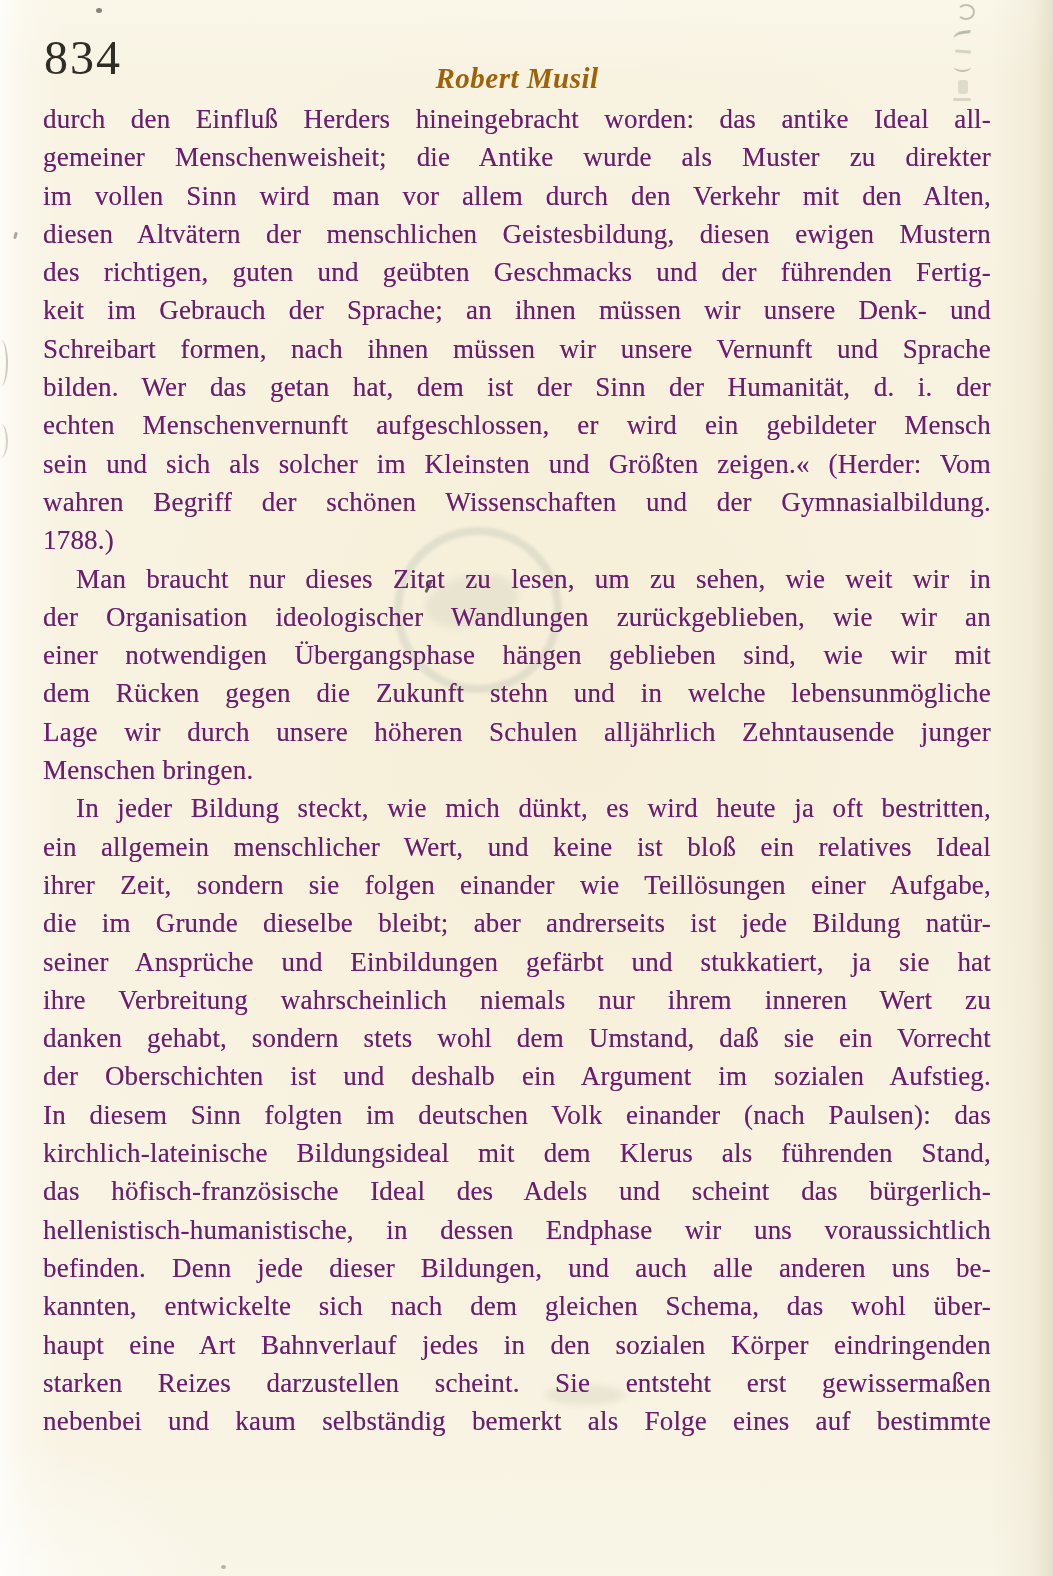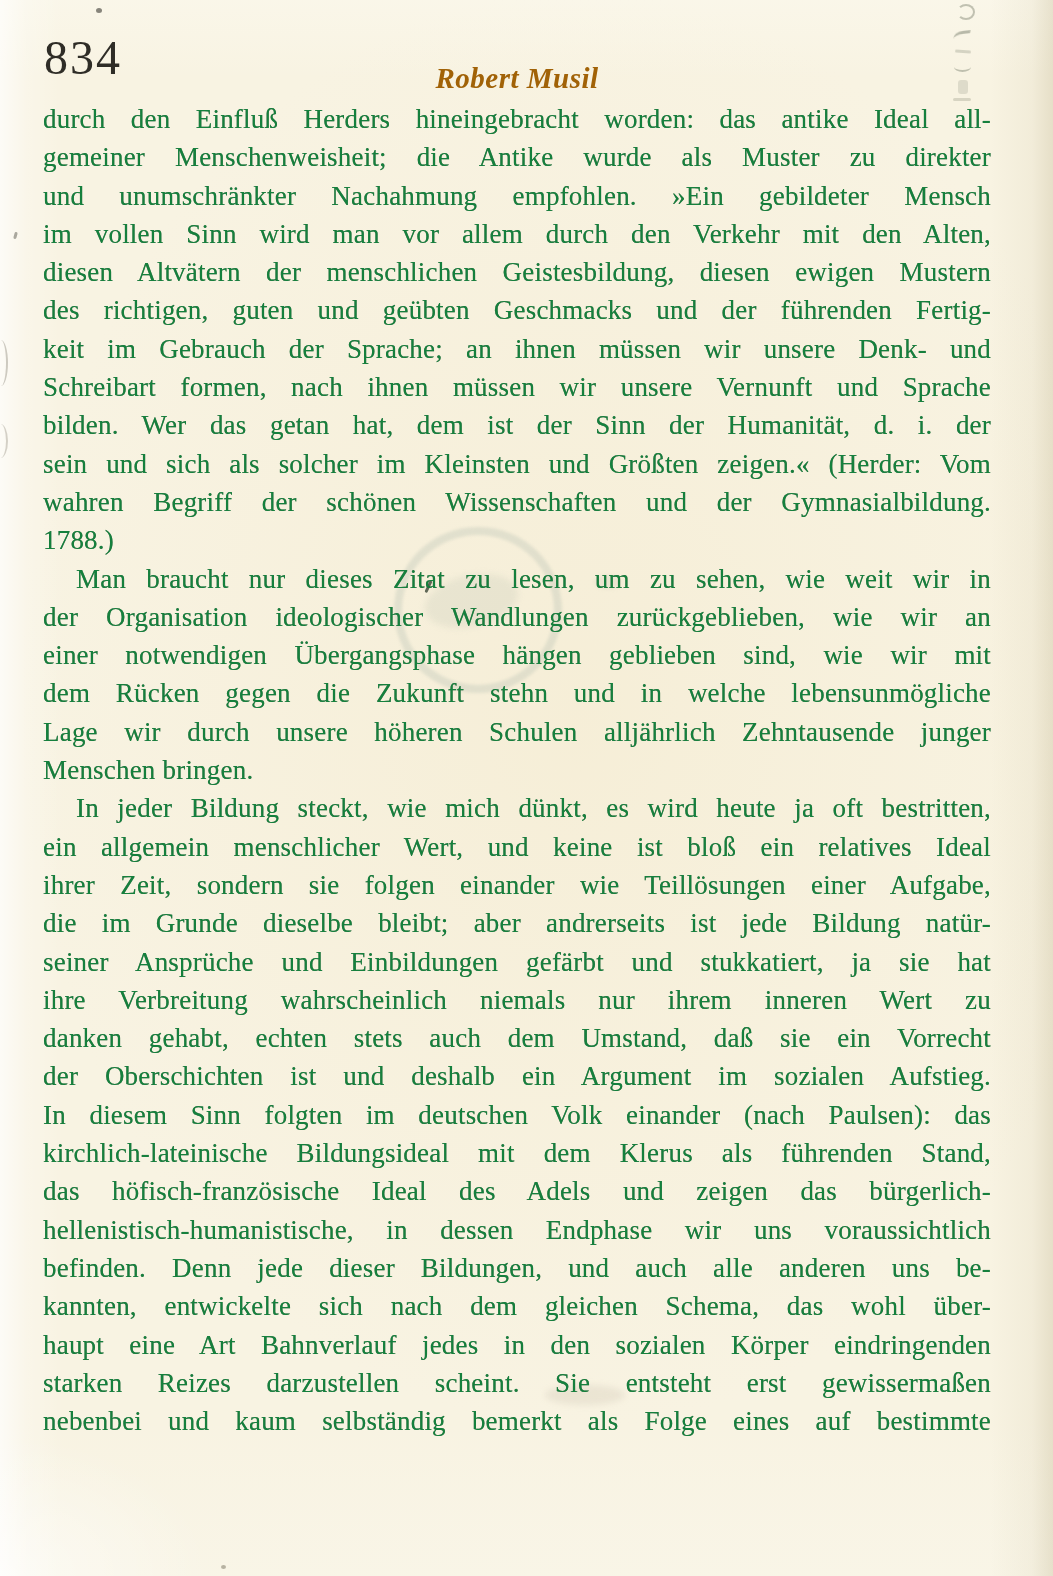--- a/index.html
+++ b/index.html
@@ -23,21 +23,21 @@
     position: absolute; left: 44px; top: 30px; z-index: 3;
     font-size: 48px; color: #2f2d27; letter-spacing: 2px;
   }
   .running-head {
     position: absolute; left: 43px; top: 26px; width: 948px; z-index: 3;
     text-align: center; font-style: italic; font-weight: bold;
     font-size: 29px; color: #a16207; letter-spacing: 0.5px; margin-top: 36px;
   }
   .text-block {
     position: absolute; left: 43px; top: 100px; width: 948px; z-index: 2;
-    color: #15803d;
+    color: #701a75;
     font-family: Liberation Serif, serif;
   }
   .line {
     font-size: 27px; line-height: 38.3px; height: 38.3px;
     letter-spacing: 0.2px;
     text-align: justify; text-align-last: justify;
     text-shadow: 0 0 0.5px rgba(52,50,42,0.55);
     white-space: normal;
   }
   .line.left { text-align: left; text-align-last: left; }
@@ -103,46 +103,46 @@
 <div class="speck2"></div>
 <div class="speck3"></div>
 <div class="smudge1"></div>
 
 <div class="page-number">834</div>
 <div class="running-head">Robert Musil</div>
 
 <div class="text-block">
     <div class="line">durch den Einfluß Herders hineingebracht worden: das antike Ideal all-</div>
     <div class="line">gemeiner Menschenweisheit; die Antike wurde als Muster zu direkter</div>
-    <div class="line">und unumschränkter Nachahmung empfohlen. »Ein gebildeter Mensch</div>
     <div class="line">im vollen Sinn wird man vor allem durch den Verkehr mit den Alten,</div>
     <div class="line">diesen Altvätern der menschlichen Geistesbildung, diesen ewigen Mustern</div>
     <div class="line">des richtigen, guten und geübten Geschmacks und der führenden Fertig-</div>
     <div class="line">keit im Gebrauch der Sprache; an ihnen müssen wir unsere Denk- und</div>
     <div class="line">Schreibart formen, nach ihnen müssen wir unsere Vernunft und Sprache</div>
     <div class="line">bilden. Wer das getan hat, dem ist der Sinn der Humanität, d. i. der</div>
+    <div class="line">echten Menschenvernunft aufgeschlossen, er wird ein gebildeter Mensch</div>
     <div class="line">sein und sich als solcher im Kleinsten und Größten zeigen.« (Herder: Vom</div>
     <div class="line">wahren Begriff der schönen Wissenschaften und der Gymnasialbildung.</div>
     <div class="line left">1788.)</div>
     <div class="line indent">Man braucht nur dieses Zitat zu lesen, um zu sehen, wie weit wir in</div>
     <div class="line">der Organisation ideologischer Wandlungen zurückgeblieben, wie wir an</div>
     <div class="line">einer notwendigen Übergangsphase hängen geblieben sind, wie wir mit</div>
     <div class="line">dem Rücken gegen die Zukunft stehn und in welche lebensunmögliche</div>
     <div class="line">Lage wir durch unsere höheren Schulen alljährlich Zehntausende junger</div>
     <div class="line left">Menschen bringen.</div>
     <div class="line indent">In jeder Bildung steckt, wie mich dünkt, es wird heute ja oft bestritten,</div>
     <div class="line">ein allgemein menschlicher Wert, und keine ist bloß ein relatives Ideal</div>
     <div class="line">ihrer Zeit, sondern sie folgen einander wie Teillösungen einer Aufgabe,</div>
     <div class="line">die im Grunde dieselbe bleibt; aber andrerseits ist jede Bildung natür-</div>
     <div class="line">seiner Ansprüche und Einbildungen gefärbt und stukkatiert, ja sie hat</div>
     <div class="line">ihre Verbreitung wahrscheinlich niemals nur ihrem inneren Wert zu</div>
-    <div class="line">danken gehabt, echten stets auch dem Umstand, daß sie ein Vorrecht</div>
+    <div class="line">danken gehabt, sondern stets wohl dem Umstand, daß sie ein Vorrecht</div>
     <div class="line">der Oberschichten ist und deshalb ein Argument im sozialen Aufstieg.</div>
     <div class="line">In diesem Sinn folgten im deutschen Volk einander (nach Paulsen): das</div>
     <div class="line">kirchlich-lateinische Bildungsideal mit dem Klerus als führenden Stand,</div>
-    <div class="line">das höfisch-französische Ideal des Adels und zeigen das bürgerlich-</div>
+    <div class="line">das höfisch-französische Ideal des Adels und scheint das bürgerlich-</div>
     <div class="line">hellenistisch-humanistische, in dessen Endphase wir uns voraussichtlich</div>
     <div class="line">befinden. Denn jede dieser Bildungen, und auch alle anderen uns be-</div>
     <div class="line">kannten, entwickelte sich nach dem gleichen Schema, das wohl über-</div>
     <div class="line">haupt eine Art Bahnverlauf jedes in den sozialen Körper eindringenden</div>
     <div class="line">starken Reizes darzustellen scheint. Sie entsteht erst gewissermaßen</div>
     <div class="line">nebenbei und kaum selbständig bemerkt als Folge eines auf bestimmte</div>
   </div>
 
 </body></html>

